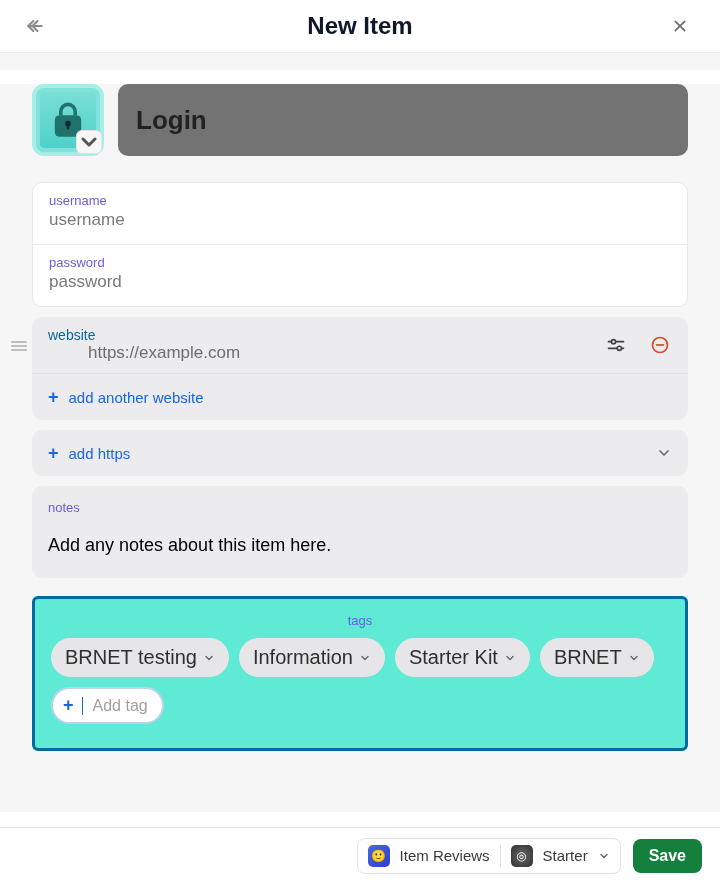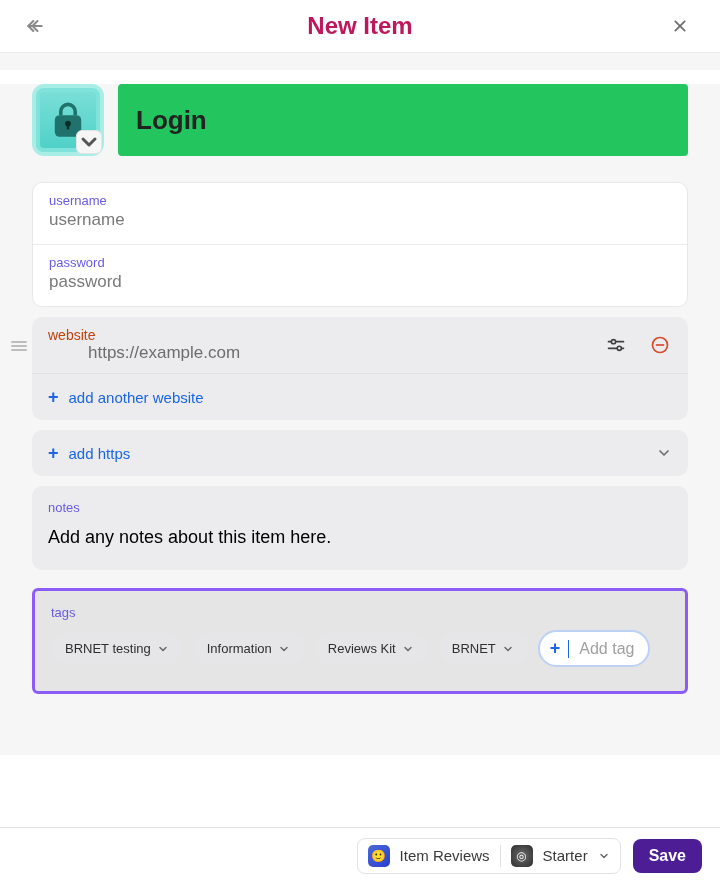--- a/index.html
+++ b/index.html
@@ -2,84 +2,84 @@
 <html><head>
 <meta charset="utf-8">
 <style>
   * { box-sizing: border-box; margin: 0; padding: 0; }
   html, body { width: 720px; height: 883px; font-family: -apple-system, BlinkMacSystemFont, "Segoe UI", Arial, sans-serif; background: #ffffff; color: #1a1a1a; }
 
   
   .header { position: relative; height: 52px; border-bottom: 1px solid rgba(0,0,0,0); display: flex; align-items: center; justify-content: center; }
   .header .back { position: absolute; left: 22px; top: 50%; transform: translateY(-50%); width: 26px; height: 26px; display: flex; align-items: center; justify-content: center; cursor: pointer; color: #8a8a8a; }
   .header .close { position: absolute; right: 30px; top: 50%; transform: translateY(-50%); width: 20px; height: 20px; display: flex; align-items: center; justify-content: center; cursor: pointer; color: #6d6d6d; }
-  .header-title { font-size: 24px; font-weight: 700; color: #be185d; }
+  .header-title { font-size: 24px; font-weight: 700; color: #0f172a; }
 
   .divider { height: 18px; background: #f6f6f7; border-top: 1px solid rgba(0,0,0,0.04); }
 
   .content-wrap { background: #f6f6f7; padding: 0 0 1px 0; }
   .section-pad { padding: 0 32px; }
 
   
   .title-row { display: flex; align-items: stretch; gap: 14px; margin-top: 14px; }
   .app-icon { position: relative; width: 72px; height: 72px; border-radius: 12px; background: linear-gradient(180deg,#7de0d8,#4cd0c7); display: flex; align-items: center; justify-content: center; border: 4px solid #a9ede7; box-shadow: inset 0 0 0 4px #7fe3db; }
   .app-icon svg { width: 30px; height: 36px; }
   .app-icon .chev { position: absolute; right: -2px; bottom: -2px; width: 26px; height: 24px; background: #f6f6f7; border: 1px solid #e3e3e4; border-radius: 6px; display: flex; align-items: center; justify-content: center; color: #555; cursor: pointer; }
-  .title-input { flex: 1; background: #22c55e; border-radius: 4px; display: flex; align-items: center; padding: 0 18px; font-size: 26px; font-weight: 700; color: #222; }
+  .title-input { flex: 1; background: #737373; border-radius: 10px; display: flex; align-items: center; padding: 0 18px; font-size: 26px; font-weight: 700; color: #222; }
 
   
   .card { background: #ffffff; border: 1px solid #e8e8ea; border-radius: 10px; margin-top: 26px; overflow: hidden; }
   .field { padding: 10px 16px 14px; }
   .field + .field { border-top: 1px solid #eceaea; }
   .field-label { font-size: 13px; color: #6a5ae4; margin-bottom: 2px; }
   .field-value { font-size: 17px; color: #7a7a7a; }
 
   
   .gray-block { background: #ececee; border-radius: 10px; margin-top: 10px; }
   .website-row { display: flex; align-items: center; padding: 10px 16px; }
   .website-left { flex: 1; }
-  .website-row .lbl { font-size: 14px; color: #c2410c; }
+  .website-row .lbl { font-size: 14px; color: #0369a1; }
   .website-row .val { font-size: 17px; color: #6d6d6d; margin-left: 40px; }
   .website-icons { display: flex; align-items: center; gap: 20px; }
   .icon-btn { width: 24px; height: 24px; display: flex; align-items: center; justify-content: center; cursor: pointer; color: #404040; }
   .icon-btn.danger { color: #d74a2c; }
 
   .drag-handle { position: absolute; left: 11px; margin-top: 22px; color: #bdbdbd; cursor: grab; width: 18px; height: 14px; display: flex; align-items: center; justify-content: center; }
   .rel { position: relative; }
 
   .link-row { padding: 14px 16px; display: flex; align-items: center; gap: 10px; color: #1b66e5; font-size: 15px; cursor: pointer; }
   .link-row .plus { font-size: 18px; font-weight: 600; line-height: 1; }
   .link-row.with-chev { justify-content: flex-start; }
   .link-row .spacer { flex: 1; }
   .chev-down { color: #6b6b6b; }
 
   .notes-block { padding: 14px 16px 22px; }
-  .notes-label { font-size: 13px; color: #6a5ae4; margin-bottom: 12px; }
+  .notes-label { font-size: 13px; color: #6a5ae4; margin-bottom: 20px; }
   .notes-ph { font-size: 18px; color: #000000; }
 
   
-  .tags-box { margin: 18px 32px 0; border: 3px solid #8b5cf6; border-radius: 6px; padding: 14px 16px 24px; background: #e5e5e5; }
+  .tags-box { margin: 18px 32px 0; border: 3px solid #0369a1; border-radius: 6px; padding: 14px 16px 24px; background: #5eead4; text-align: center; }
   .tags-label { font-size: 13px; color: #6a5ae4; margin-bottom: 10px; }
   .tag-row { display: flex; flex-wrap: wrap; gap: 10px; align-items: center; }
-  .tag-pill { background: #e6e6e8; border-radius: 20px; padding: 8px 14px; display: flex; align-items: center; gap: 6px; font-size: 13px; color: #2f2f2f; cursor: pointer; }
+  .tag-pill { background: #e6e6e8; border-radius: 20px; padding: 8px 14px; display: flex; align-items: center; gap: 6px; font-size: 20px; color: #2f2f2f; cursor: pointer; }
   .tag-pill .chev { color: #6a6a6a; display: flex; align-items: center; }
   .add-tag-pill { background: #ffffff; border: 2px solid #bcd1f4; border-radius: 20px; padding: 6px 14px 6px 10px; display: flex; align-items: center; gap: 8px; font-size: 16px; color: #a0a0a0; cursor: text; }
   .add-tag-pill .plus { color: #1b66e5; font-size: 18px; font-weight: 700; }
   .add-tag-pill .cursor { display: inline-block; width: 1px; height: 18px; background: #1b66e5; margin-right: 2px; }
 
   
   .footer { position: absolute; left: 0; right: 0; bottom: 0; height: 56px; border-top: 1px solid #e3e3e4; background: #ffffff; display: flex; align-items: center; justify-content: flex-end; padding: 0 18px; gap: 12px; }
   .vault-picker { display: flex; align-items: center; gap: 10px; background: #ffffff; border: 1px solid #e3e3e4; border-radius: 8px; padding: 6px 10px; cursor: pointer; font-size: 15px; }
   .vault-picker .mini-icon { width: 22px; height: 22px; border-radius: 5px; display: flex; align-items: center; justify-content: center; font-size: 12px; }
   .vault-picker .sep { width: 1px; height: 22px; background: #e0e0e0; }
   .vault-picker .name { color: #3a3a3a; }
   .vault-picker .chev { color: #6a6a6a; }
   .acc1 { background: linear-gradient(135deg,#4a6ad8,#2b3dce); color:#fff; }
   .acc2 { background: radial-gradient(circle,#6b6b6b,#2e2e2e); color:#fff; }
-  .save-btn { background: #4c1d95; color: #fff; border: none; border-radius: 8px; padding: 8px 16px; font-size: 16px; font-weight: 600; cursor: pointer; }
+  .save-btn { background: #15803d; color: #fff; border: none; border-radius: 8px; padding: 8px 16px; font-size: 16px; font-weight: 600; cursor: pointer; }
 
   .filler { height: 60px; background: #f6f6f7; }
 
   svg { display: block; }
 </style>
 </head>
 <body>
 
 <div class="header">
   <div class="back">
@@ -205,21 +205,21 @@
       </div>
       <div class="tag-pill">
         <span>Information</span>
         <span class="chev">
             <svg width="12" height="12" viewBox="0 0 24 24" fill="none" stroke="currentColor" stroke-width="3" stroke-linecap="round" stroke-linejoin="round">
               <polyline points="6 9 12 15 18 9"></polyline>
             </svg>
           </span>
       </div>
       <div class="tag-pill">
-        <span>Reviews Kit</span>
+        <span>Starter Kit</span>
         <span class="chev">
             <svg width="12" height="12" viewBox="0 0 24 24" fill="none" stroke="currentColor" stroke-width="3" stroke-linecap="round" stroke-linejoin="round">
               <polyline points="6 9 12 15 18 9"></polyline>
             </svg>
           </span>
       </div>
       <div class="tag-pill">
         <span>BRNET</span>
         <span class="chev">
             <svg width="12" height="12" viewBox="0 0 24 24" fill="none" stroke="currentColor" stroke-width="3" stroke-linecap="round" stroke-linejoin="round">

